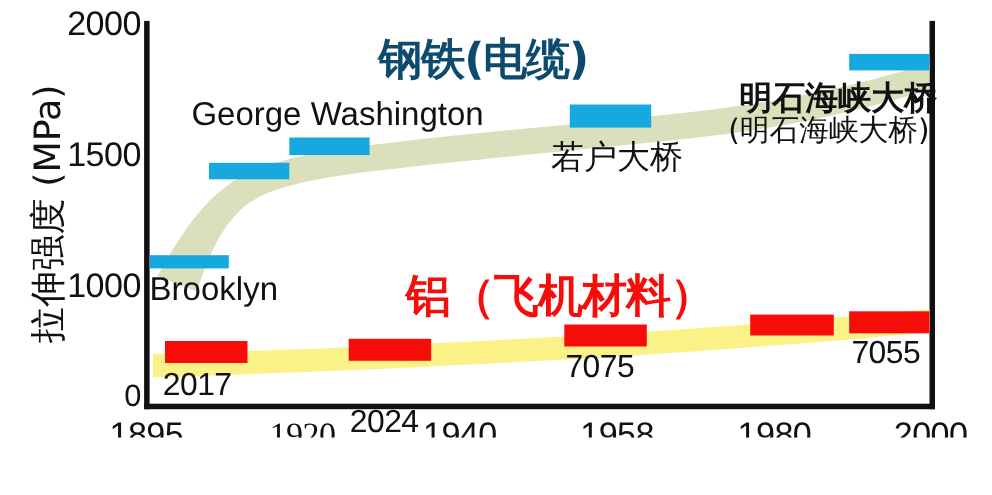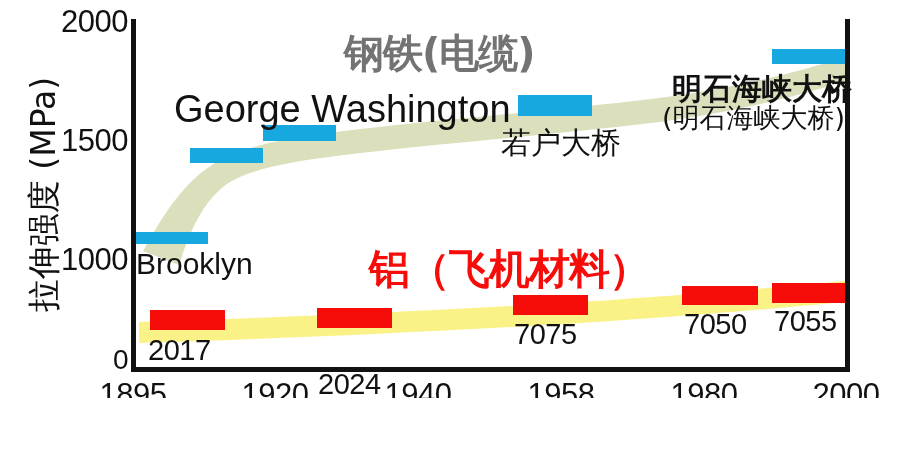--- a/index.html
+++ b/index.html
@@ -49,21 +49,21 @@
   
   .bar-steel{
     position:absolute;background:#18a8e0;
   }
   .bar-alu{
     position:absolute;background:#f60d09;
   }
 
   
   .series-title-steel{
-    position:absolute;font-size:40px;font-weight:bold;color:#737373;
+    position:absolute;font-size:40px;font-weight:bold;color:#0c4a6e;
     white-space:nowrap;font-family:"DejaVu Sans",sans-serif;letter-spacing:-1px;
   }
   .series-title-alu{
     position:absolute;font-size:41px;font-weight:bold;color:#f60d09;
     white-space:nowrap;font-family:"DejaVu Sans",sans-serif;letter-spacing:-1px;
   }
 
   
   .anno{
     position:absolute;color:#111111;white-space:nowrap;
@@ -116,36 +116,35 @@
     <div class="bar-alu" style="left:546px;top:267px;width:76px;height:19px;"></div>
     <div class="bar-alu" style="left:636px;top:264px;width:77px;height:20px;"></div>
 
   </div>
 
   <div class="series-title-steel" style="left:344px;top:26px;">钢铁(电缆)</div>
   <div class="series-title-alu" style="left:369px;top:242px;">铝（飞机材料）</div>
 
   <div class="anno anno-lat" style="left:136px;top:247px;font-size:30px;">Brooklyn</div>
 
-  <div class="anno anno-lat" style="left:174px;top:88px;font-size:38px;">George Washington</div>
+  <div class="anno anno-lat" style="left:174px;top:88px;font-size:30px;">George Washington</div>
 
   <div class="anno anno-c1" style="left:501px;top:123px;">若户大桥</div>
 
   <div class="anno anno-c1" style="left:672px;top:69px;font-weight:600;">明石海峡大桥</div>
   <div class="anno anno-c2" style="left:662px;top:100px;">(明石海峡大桥)</div>
 
   <div class="anno anno-num" style="left:148px;top:334px;">2017</div>
   <div class="anno anno-num" style="left:318px;top:332px;margin-top:36px;">2024</div>
   <div class="anno anno-num" style="left:514px;top:318px;">7075</div>
-  <div class="anno anno-num" style="left:684px;top:308px;">7050</div>
   <div class="anno anno-num" style="left:774px;top:305px;">7055</div>
 
   <div>
     <div class="xtick" style="left:133px;top:377px;">1895</div>
-    <div class="xtick" style="left:275px;top:377px;">1920</div>
+    <div class="xtick" style="left:275px;top:377px;font-family:Liberation Serif, serif;">1920</div>
     <div class="xtick" style="left:418px;top:377px;">1940</div>
     <div class="xtick" style="left:561px;top:377px;">1958</div>
     <div class="xtick" style="left:704px;top:377px;">1980</div>
     <div class="xtick" style="left:846px;top:377px;">2000</div>
   </div>
 
   <div class="xlabel">年份</div>
 
 </div>
 

